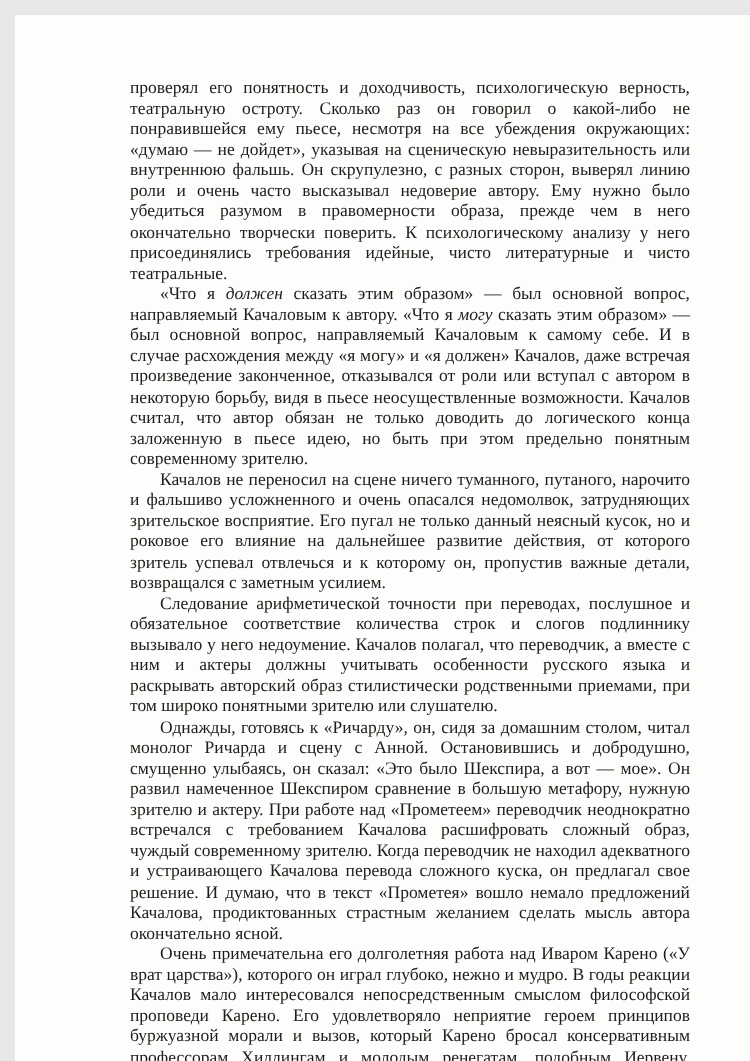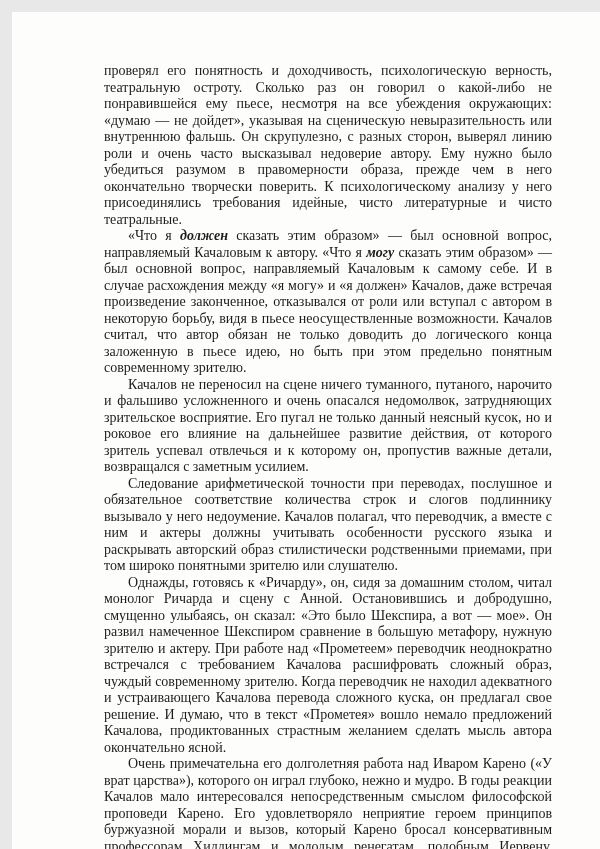--- a/index.html
+++ b/index.html
@@ -24,21 +24,20 @@
     line-height: 16.5px;
     color: #1d1c1a;
     text-align: justify;
     text-justify: inter-word;
   }
   .para.indent {
     text-indent: 24px;
   }
   .italic {
     font-style: italic;
-    font-weight: bold;
   }
 </style>
 </head>
 <body>
 
 <div class="page">
   <p class="para"><span>проверял его понятность и доходчивость, психологическую верность, театральную остроту. Сколько раз он говорил о какой-либо не понравившейся ему пьесе, несмотря на все убеждения окружающих: «думаю — не дойдет», указывая на сценическую невыразительность или внутреннюю фальшь. Он скрупулезно, с разных сторон, выверял линию роли и очень часто высказывал недоверие автору. Ему нужно было убедиться разумом в правомерности образа, прежде чем в него окончательно творчески поверить. К психологическому анализу у него присоединялись требования идейные, чисто литературные и чисто театральные.</span></p>
   <p class="para indent"><span>«Что я </span><span class="italic">должен</span><span> сказать этим образом» — был основной вопрос, направляемый Качаловым к автору. «Что я </span><span class="italic">могу</span><span> сказать этим образом» — был основной вопрос, направляемый Качаловым к самому себе. И в случае расхождения между «я могу» и «я должен» Качалов, даже встречая произведение законченное, отказывался от роли или вступал с автором в некоторую борьбу, видя в пьесе неосуществленные возможности. Качалов считал, что автор обязан не только доводить до логического конца заложенную в пьесе идею, но быть при этом предельно понятным современному зрителю.</span></p>
   <p class="para indent"><span>Качалов не переносил на сцене ничего туманного, путаного, нарочито и фальшиво усложненного и очень опасался недомолвок, затрудняющих зрительское восприятие. Его пугал не только данный неясный кусок, но и роковое его влияние на дальнейшее развитие действия, от которого зритель успевал отвлечься и к которому он, пропустив важные детали, возвращался с заметным усилием.</span></p>
   <p class="para indent"><span>Следование арифметической точности при переводах, послушное и обязательное соответствие количества строк и слогов подлиннику вызывало у него недоумение. Качалов полагал, что переводчик, а вместе с ним и актеры должны учитывать особенности русского языка и раскрывать авторский образ стилистически родственными приемами, при том широко понятными зрителю или слушателю.</span></p>

